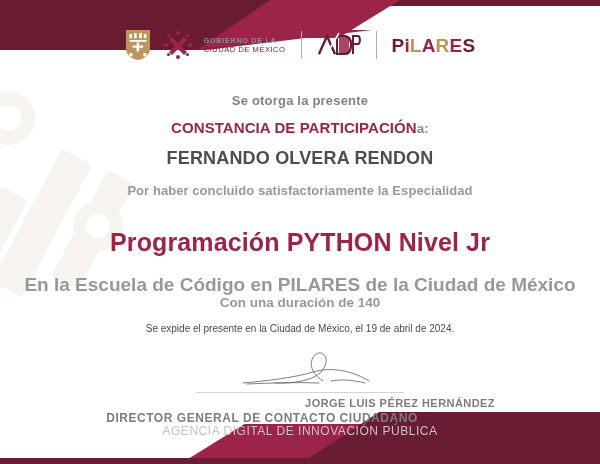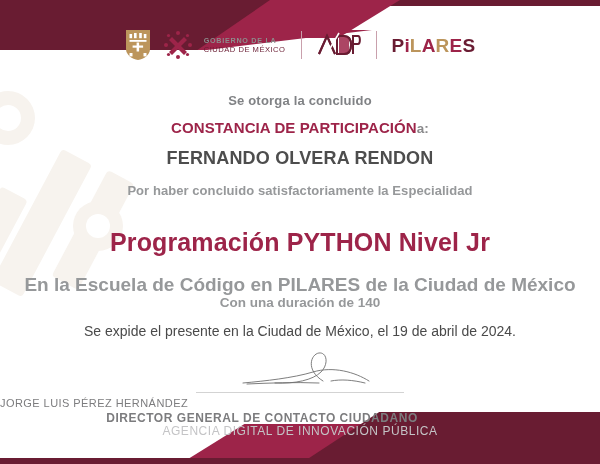--- a/index.html
+++ b/index.html
@@ -81,27 +81,27 @@
 
   .l-otorga   { top:93px;  font-size:13px; font-weight:bold; color:#808285; letter-spacing:.015em;}
   .l-const    { top:119px; font-size:15px; font-weight:bold; letter-spacing:.005em;}
   .l-const .c { color:#9D2449; }
   .l-const .a { color:#8a8a8c; font-weight:bold; font-size:13.5px; }
   .l-name     { top:148px; font-size:18px; font-weight:bold; color:#4D4D4D; letter-spacing:.01em;}
   .l-por      { top:183px; font-size:13px; font-weight:bold; color:#96989a; letter-spacing:.005em;}
   .l-course   { top:228px; font-size:25px; font-weight:bold; color:#9D2449; letter-spacing:.005em;}
   .l-school   { top:274px; font-size:19px; font-weight:bold; color:#96989a; }
   .l-dur      { top:295px; font-size:13.5px; font-weight:bold; color:#96989a; }
-  .l-expide   { top:323px; font-size:14px; color:#4a4a4a; font-weight:normal; }
+  .l-expide   { top:323px; font-size:10px; color:#4a4a4a; font-weight:normal; }
 
   
   .sig-flourish { position:absolute; top:348px; left:235px; width:140px; height:42px; }
   .sig-rule { position:absolute; top:392px; left:196px; width:208px; height:1px; background:#d3d3d3; }
-  .sig-name { position:absolute; top:397px; width:495px; text-align:left;
-              font-size:11px; font-weight:normal; color:#7c7c7e; letter-spacing:.04em; }
+  .sig-name { position:absolute; top:397px; width:495px; text-align:right;
+              font-size:11px; font-weight:bold; color:#7c7c7e; letter-spacing:.04em; }
   .sig-role { position:absolute; top:411px; width:524px; text-align:center;
               font-size:12px; font-weight:bold; color:#7c7c7e; letter-spacing:.045em; }
   .sig-org  { position:absolute; top:424px; width:600px; text-align:center;
               font-size:12px; font-weight:normal; color:#c4c4c6; letter-spacing:.045em; }
 </style>
 </head>
 <body>
 
 <div class="cert">
 
@@ -185,21 +185,21 @@
       <span style="color:#BC955C">L</span>
       <span style="color:#9D2449">A</span>
       <span style="color:#BC955C">R</span>
       <span style="color:#9D2449">E</span>
       <span style="color:#691C32">S</span>
     </div>
   </div>
 
   <div class="body-wrap">
 
-    <div class="line l-otorga">Se otorga la concluido</div>
+    <div class="line l-otorga">Se otorga la presente</div>
 
     <div class="line l-const">
       <span class="c">CONSTANCIA DE PARTICIPACIÓN</span><span class="a">a:</span>
     </div>
 
     <div class="line l-name">FERNANDO OLVERA RENDON</div>
     <div class="line l-por">Por haber concluido satisfactoriamente la Especialidad</div>
     <div class="line l-course">Programación PYTHON Nivel Jr</div>
     <div class="line l-school">En la Escuela de Código en PILARES de la Ciudad de México</div>
     <div class="line l-dur">Con una duración de 140</div>

